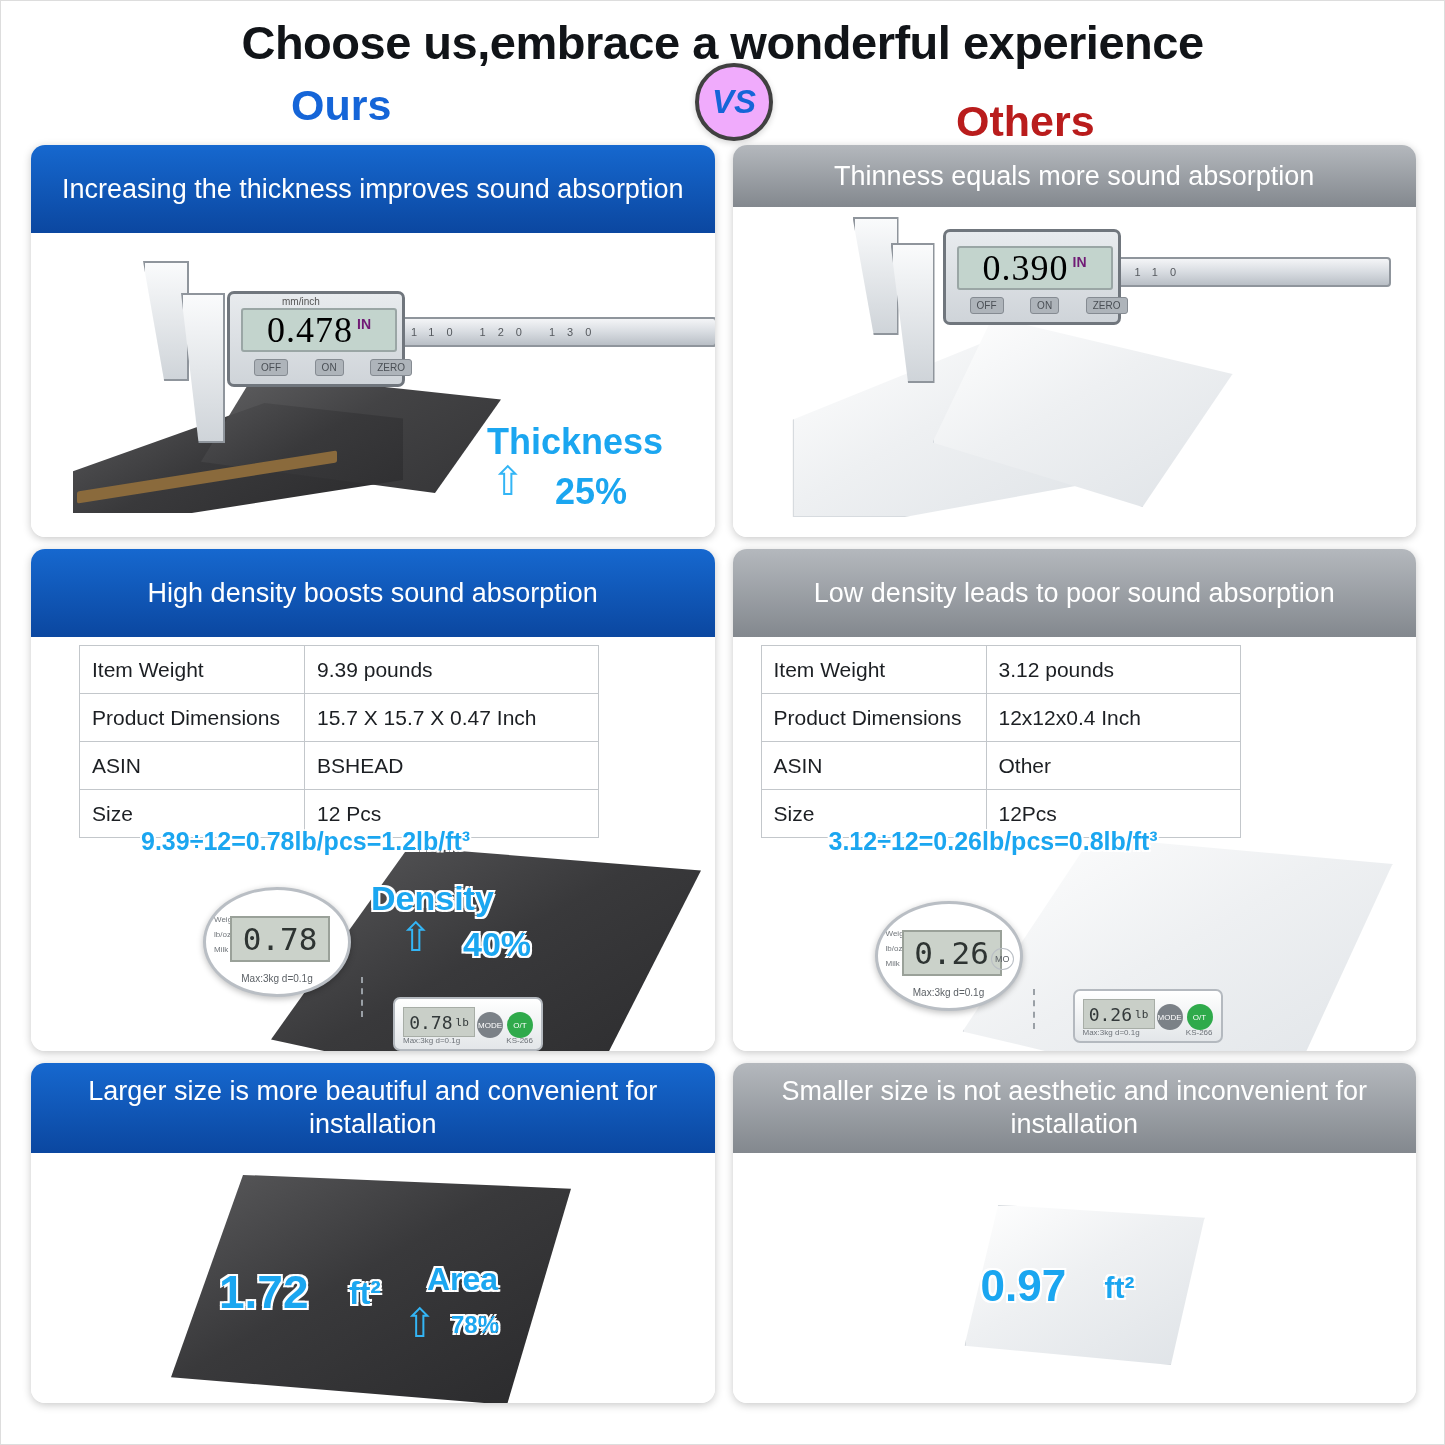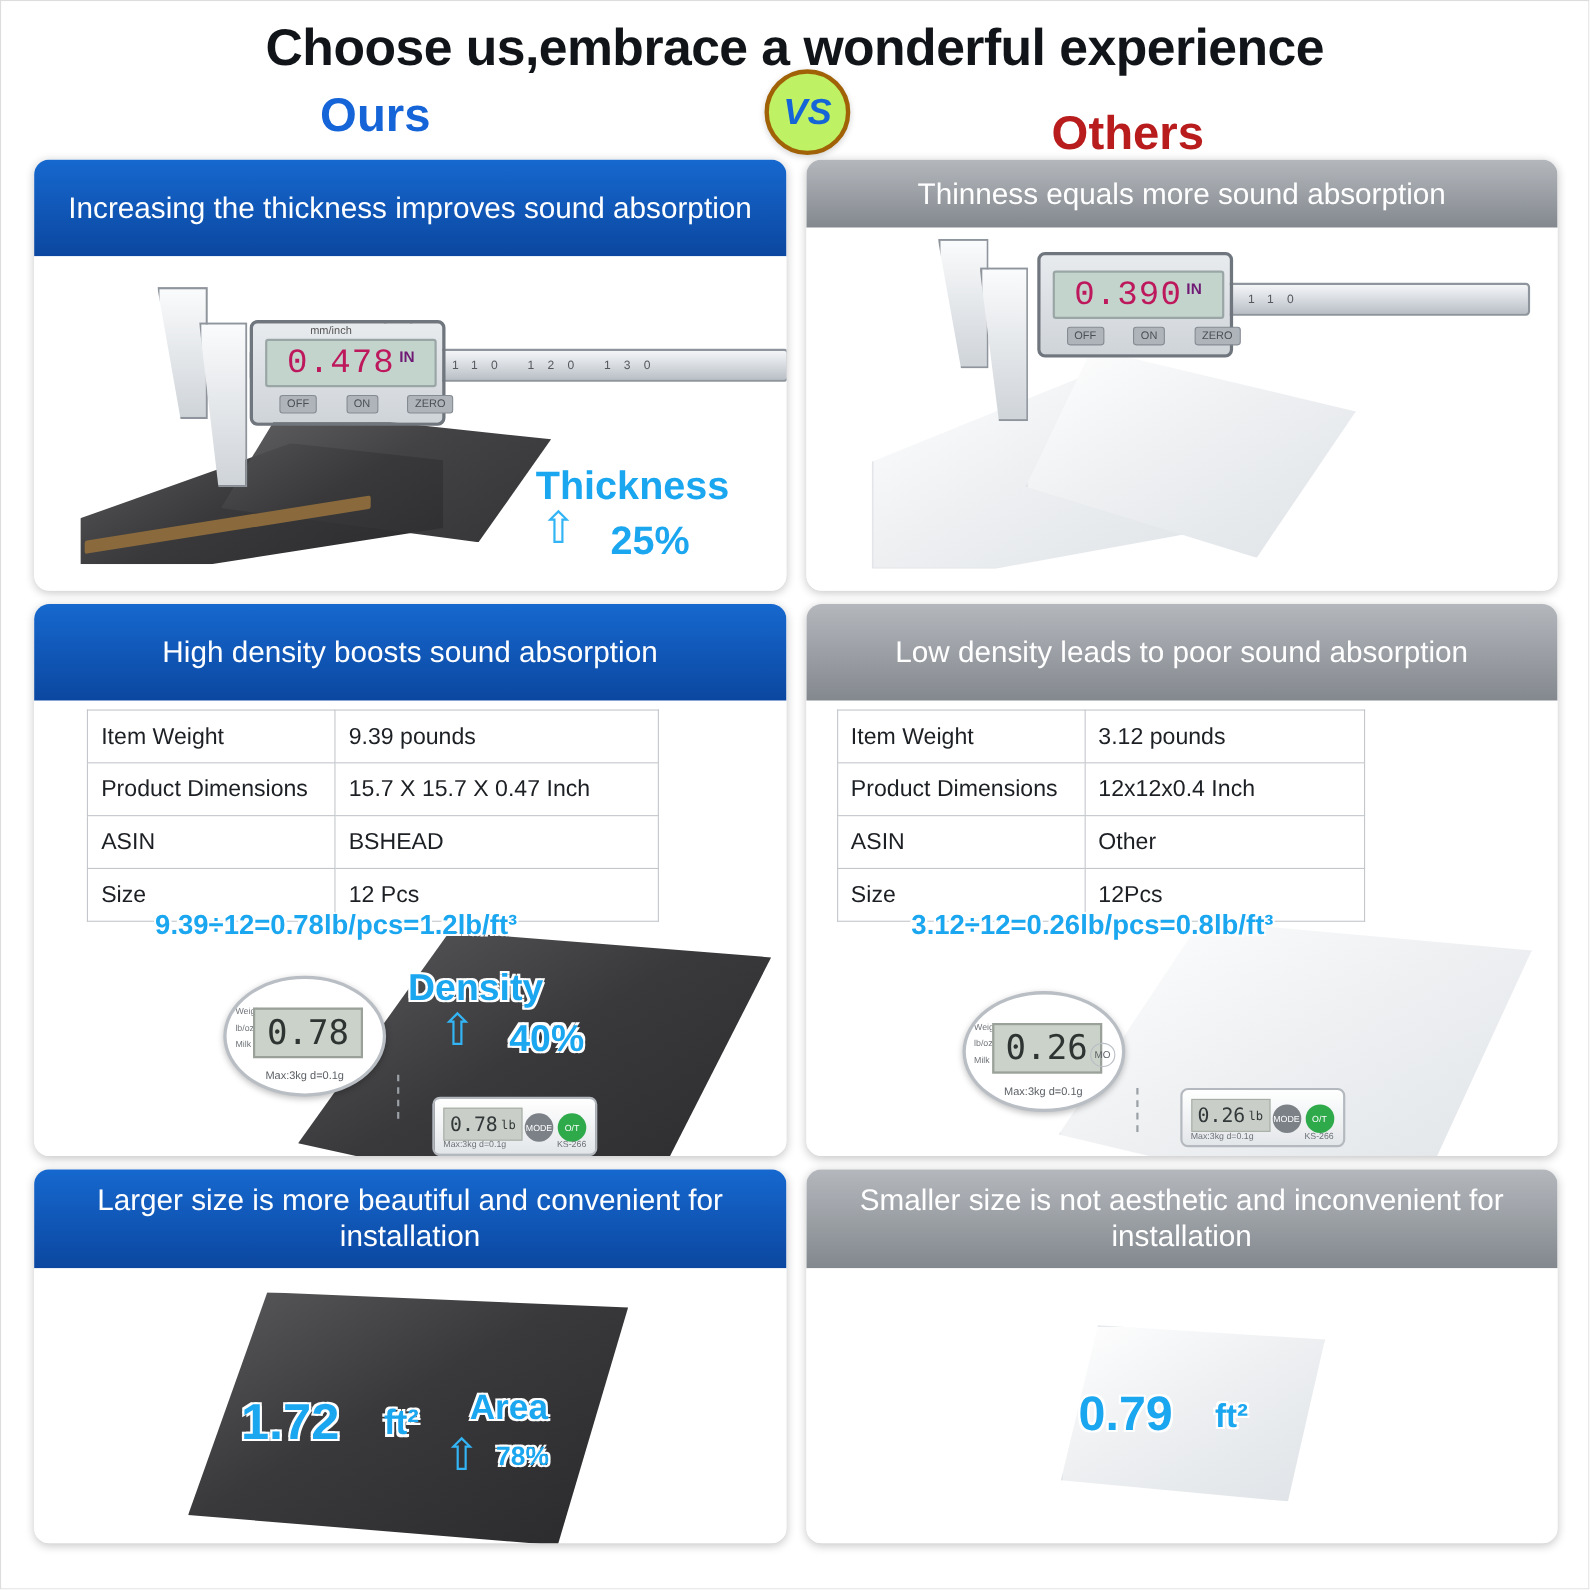--- a/index.html
+++ b/index.html
@@ -60,22 +60,22 @@
     font-size: 43px;
     font-weight: bold;
     color: #b91c1c;
   }
   .vs-badge {
     position: absolute;
     left: 694px;
     top: -12px;
     width: 78px; height: 78px;
     border-radius: 50%;
-    background: #bef264;
-    border: 4px solid #a16207;
+    background: #f0abfc;
+    border: 4px solid #404040;
     box-shadow: 0 2px 6px rgba(0,0,0,0.18);
     display: flex; align-items: center; justify-content: center;
     color: #1565d8;
     font-size: 33px;
     font-weight: bold;
     font-style: italic;
   }
 
   
   .grid {
@@ -145,23 +145,23 @@
     position: absolute;
     top: 14px; left: 11px;
     width: 156px; height: 44px;
     background: #c3d4cd;
     border: 2px solid #9aa6a5;
     border-radius: 3px;
     display: flex; align-items: center; justify-content: center;
     gap: 4px;
   }
   .lcd-num {
-    font-family: Liberation Mono, monospace;
-    font-size: 31px;
-    color: #be185d;
+    font-family: Liberation Serif, serif;
+    font-size: 36px;
+    color: #000000;
     letter-spacing: 1px;
   }
   .lcd-unit { font-size: 14px; color: #701a75; font-weight: bold; margin-bottom: 12px;}
   .btn-row {
     position: absolute;
     bottom: 8px; left: 24px;
     width: 158px;
     display: flex; justify-content: space-between;
     font-size: 10px; color: #4a4f55;
   }
@@ -492,20 +492,20 @@
           <div class="anno" style="left:420px; top:158px; font-size:24px;">78%</div>
           <div class="arrow-up" style="left:372px; top:150px;">⇧</div>
         </div>
       </div>
 
       <div class="card">
         <div class="card-head head-gray head-short">Smaller size is not aesthetic and inconvenient for installation</div>
         <div class="card-body">
           <div class="foam-light" style="left:232px; top:52px; width:240px; height:160px; clip-path: polygon(14% 0%, 100% 8%, 86% 100%, 0% 88%); box-shadow:0 6px 12px rgba(0,0,0,0.14);"></div>
 
-          <div class="anno" style="left:248px; top:108px; font-size:44px;">0.79</div>
+          <div class="anno" style="left:248px; top:108px; font-size:44px;">0.97</div>
           <div class="anno" style="left:372px; top:118px; font-size:30px;">ft²</div>
         </div>
       </div>
     </div>
 
   </div>
 </div>
 
 </body></html>

